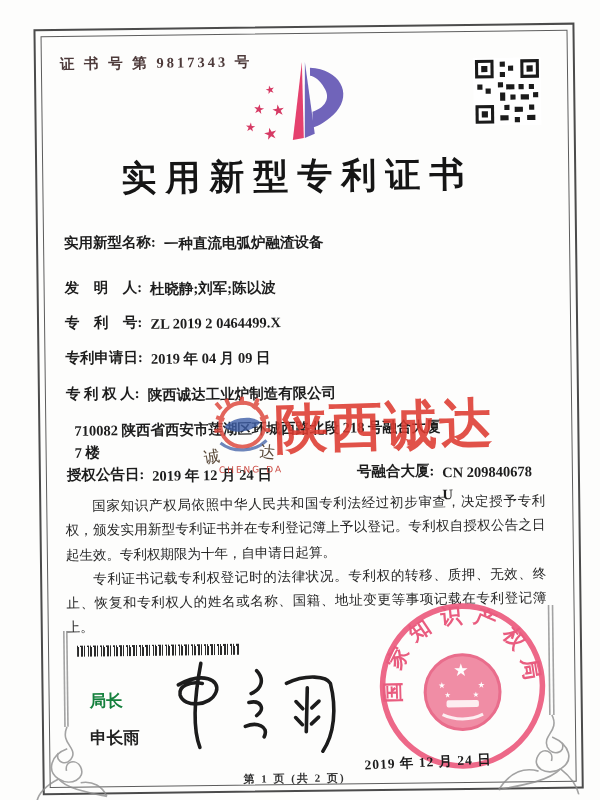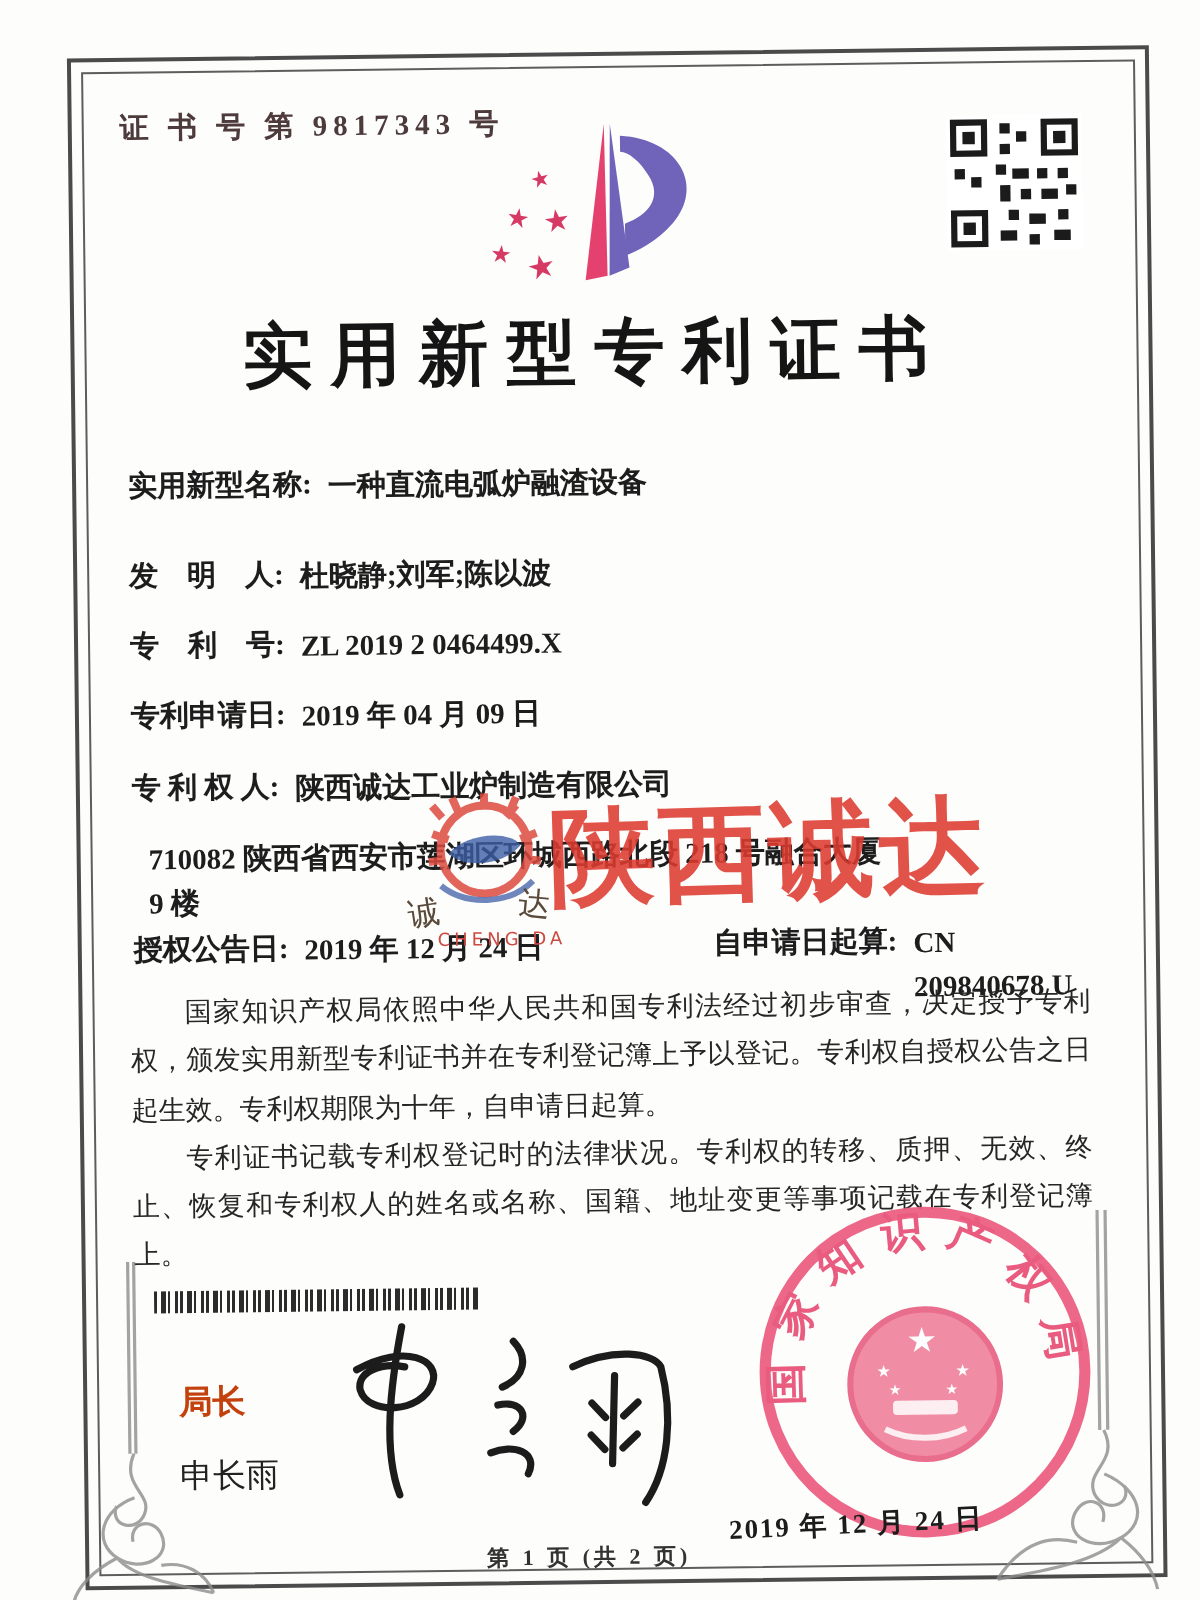--- a/index.html
+++ b/index.html
@@ -43,22 +43,22 @@
              transform:rotate(-1deg); font-family:"Liberation Sans", sans-serif; }
   .wm-logo { position:absolute; left:196px; top:390px; }
 
   .barcode { position:absolute; left:74px; top:643px; width:162px; height:11px;
              background:repeating-linear-gradient(90deg,
                #2b2b2b 0 1.5px, transparent 1.5px 3.5px,
                #2b2b2b 3.5px 6px, transparent 6px 7px,
                #2b2b2b 7px 7.8px, transparent 7.8px 10.5px,
                #2b2b2b 10.5px 12px, transparent 12px 13px); }
 
-  .sig-title { position:absolute; left:86px; top:688px; font-size:16.5px; font-weight:700; color:#c2410c; }
-  .sig-name  { position:absolute; left:86px; top:725px; font-size:16.5px; font-weight:400; color:#222; }
+  .sig-title { position:absolute; left:86px; top:688px; font-size:16.5px; font-weight:700; color:#15803d; }
+  .sig-name  { position:absolute; left:86px; top:725px; font-size:16.5px; font-weight:700; color:#222; }
   .signature { position:absolute; left:152px; top:650px; transform:rotate(2deg); }
 
   .seal { position:absolute; left:372px; top:601px; opacity:0.93; }
   .seal-date { position:absolute; left:360px; top:755px; font-size:13.5px; font-weight:700;
                color:#1c1c1c; letter-spacing:1px; transform:rotate(-2deg); z-index:6; }
 
   .footer-page { position:absolute; left:110px; width:360px; top:771px; text-align:center;
                  font-size:11px; font-weight:700; letter-spacing:2px; color:#333; }
 
   .flourish { position:absolute; opacity:0.8; }
@@ -141,28 +141,28 @@
       <span class="f-label">专利申请日:</span>
       <span class="f-value">2019 年 04 月 09 日</span>
     </div>
     <div class="f-row row-patentee">
       <span class="f-label">专 利 权 人:</span>
       <span class="f-value">陕西诚达工业炉制造有限公司</span>
     </div>
     <div class="f-row row-address">
       <span class="f-value">
         <span>710082 陕西省西安市莲湖区环城西路北段 218 号融合大厦</span><br>
-        <span>9 楼</span>
+        <span>7 楼</span>
       </span>
     </div>
     <div class="f-row row-grant">
       <span class="f-label">授权公告日:</span>
       <span class="f-value">2019 年 12 月 24 日</span>
       <span class="grant-pair2">
-        <span class="f-label">自申请日起算:</span>
+        <span class="f-label">号融合大厦:</span>
         <span class="f-value">CN 209840678 U</span>
       </span>
     </div>
 
     <div class="paragraphs">
       <p>国家知识产权局依照中华人民共和国专利法经过初步审查，决定授予专利权，颁发实用新型专利证书并在专利登记簿上予以登记。专利权自授权公告之日起生效。专利权期限为十年，自申请日起算。</p>
       <p>专利证书记载专利权登记时的法律状况。专利权的转移、质押、无效、终止、恢复和专利权人的姓名或名称、国籍、地址变更等事项记载在专利登记簿上。</p>
     </div>
 
     <svg class="wm-logo" width="96" height="92" viewBox="0 0 96 92">

